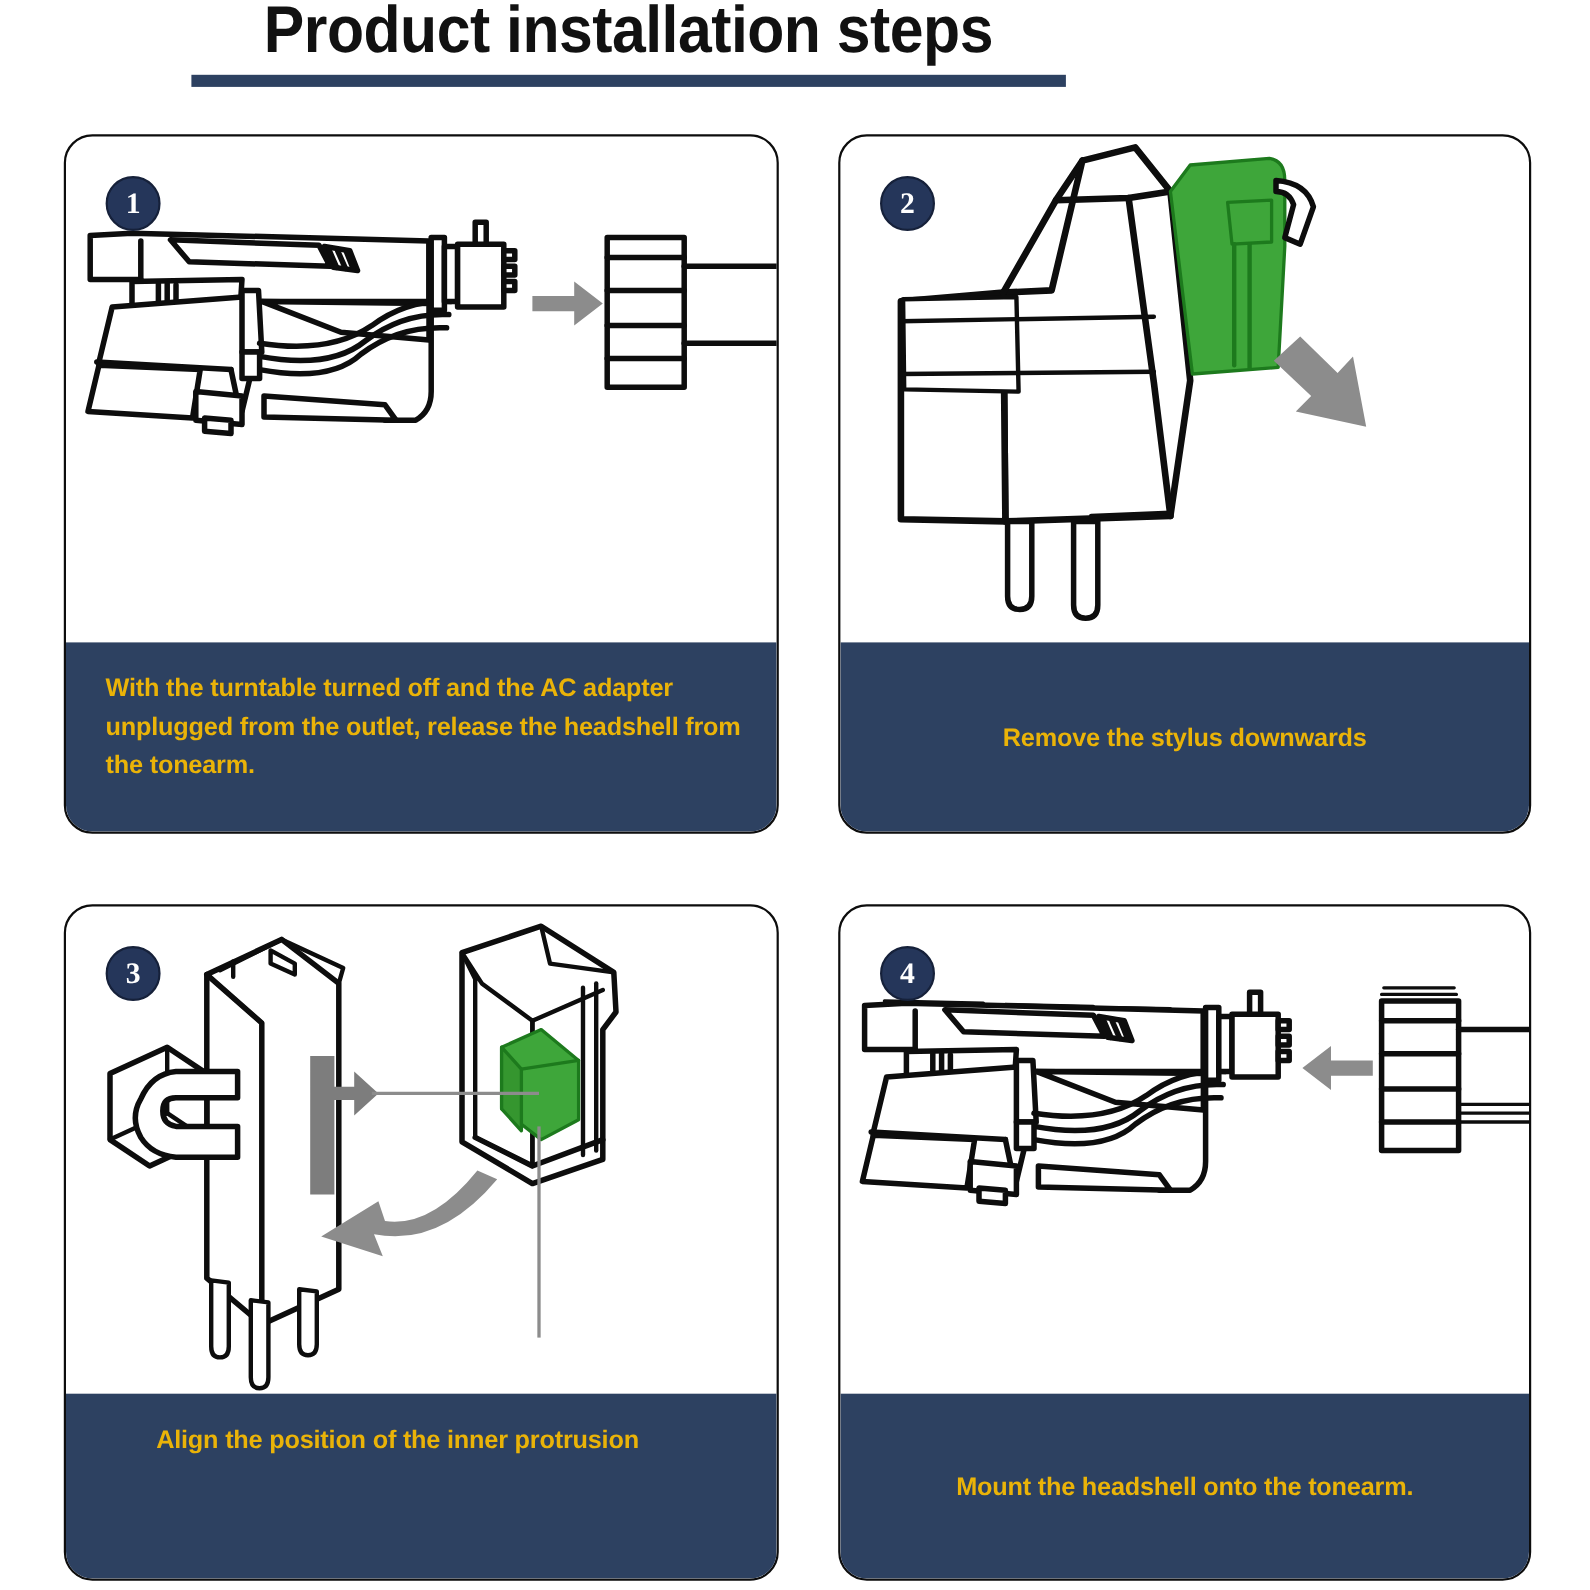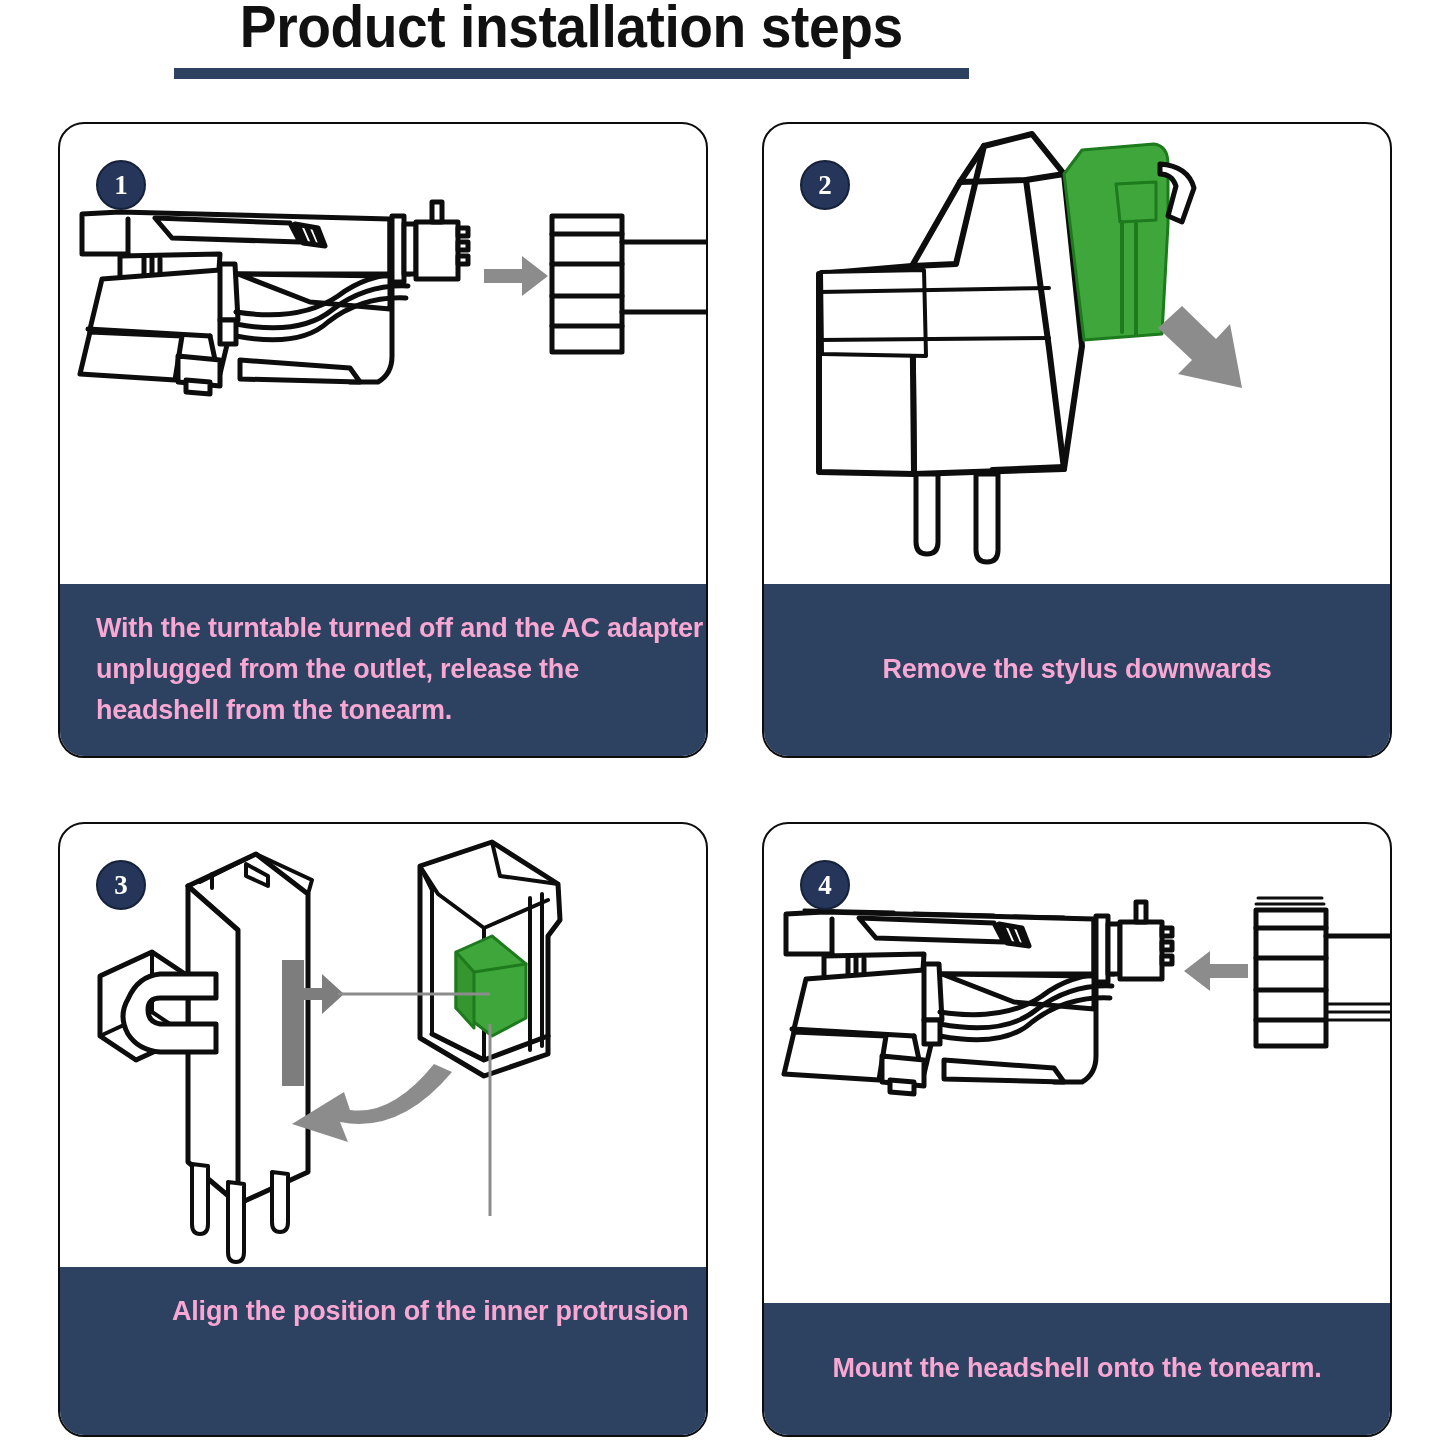--- a/index.html
+++ b/index.html
@@ -53,30 +53,30 @@
     position:absolute;left:36px;top:36px;
     width:46px;height:46px;border-radius:50%;
     background:#25365a;border:2px solid #16213a;
     color:#ffffff;font-size:27px;font-weight:bold;
     display:flex;align-items:center;justify-content:center;
     font-family:"Liberation Serif", serif;
     z-index:4;line-height:1;
   }
   .caption{
     position:absolute;left:0;right:0;bottom:0;
-    background:#2d4161;color:#f9a8d4;
-    font-size:27px;font-weight:bold;
+    background:#2d4161;color:#eab308;
+    font-size:23px;font-weight:bold;
     line-height:1.52;
     letter-spacing:-0.2px;
     box-sizing:border-box;
   }
   .card.p1 .caption{height:172px;padding:24px 0 0 36px;text-align:left;}
   .card.p2 .caption{height:172px;display:flex;align-items:center;justify-content:center;padding:0 5px;}
-  .card.p3 .caption{height:168px;padding:24px 0 0 112px;text-align:left;}
-  .card.p4 .caption{height:132px;display:flex;align-items:center;justify-content:center;padding:12px 20px;}
+  .card.p3 .caption{height:168px;padding:24px 0 0 82px;text-align:left;}
+  .card.p4 .caption{height:168px;display:flex;align-items:center;justify-content:center;padding:12px 20px;}
 </style>
 </head>
 <body>
 
 <div class="title-wrap">
   <div class="title">Product installation steps</div>
   <div class="title-rule"></div>
 </div>
 
 <div class="grid">

